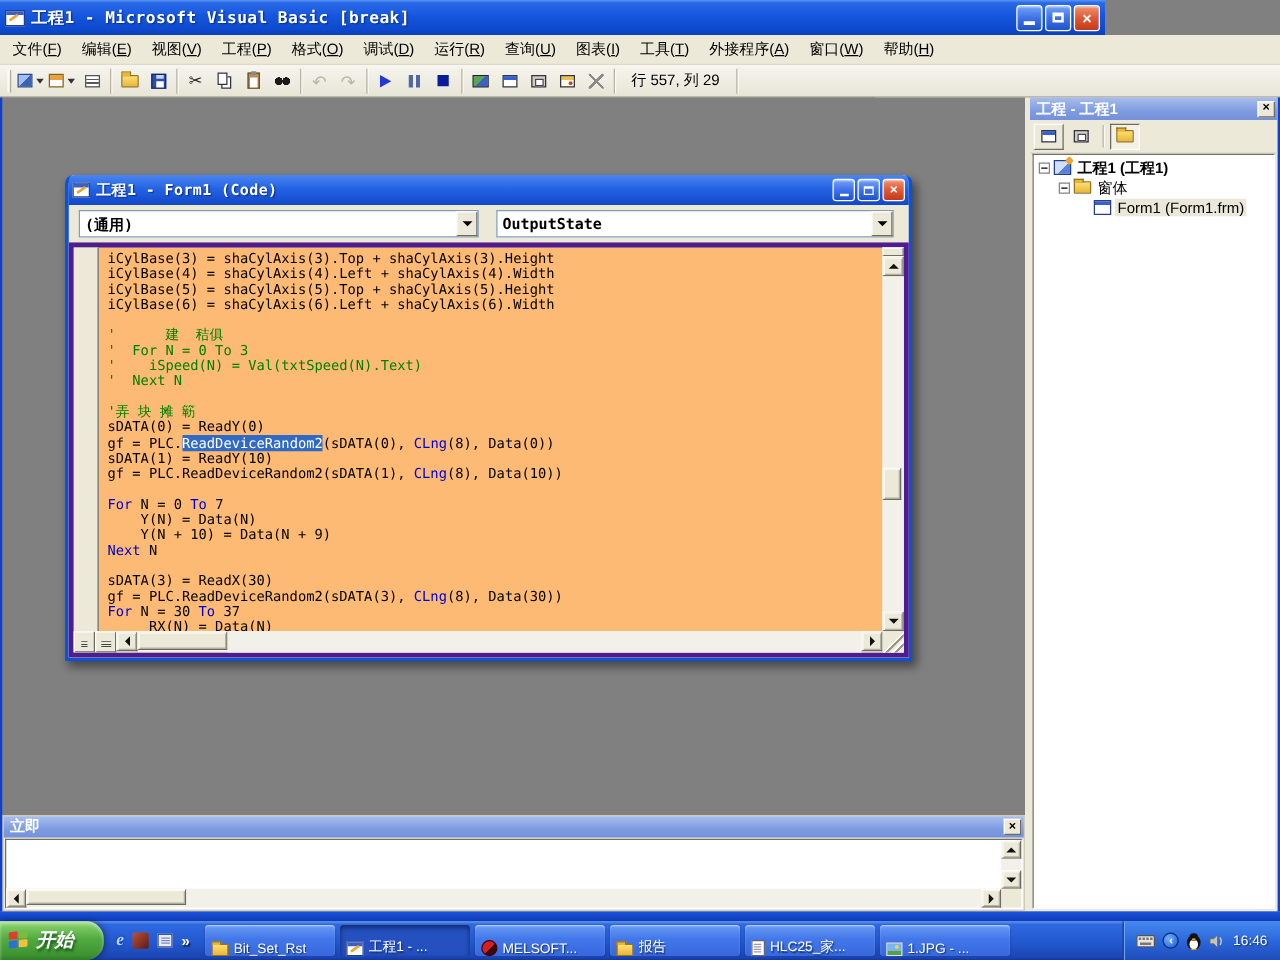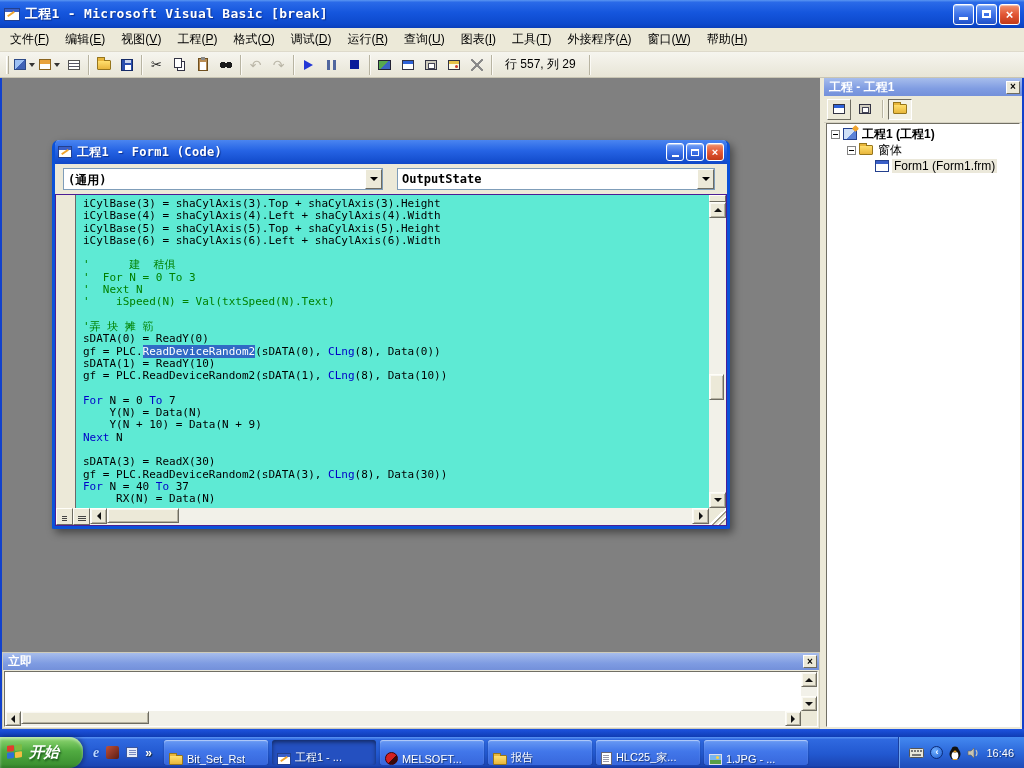--- a/index.html
+++ b/index.html
@@ -1,21 +1,21 @@
 <!DOCTYPE html>
 <html><head>
 <meta charset="utf-8">
 <style>
   html,body{margin:0;padding:0;background:#000;}
   *{box-sizing:border-box;}
   .screen{position:relative;width:1024px;height:768px;overflow:hidden;
     font-family:"Liberation Sans","DejaVu Sans",sans-serif;font-size:12px;background:#808080;}
 
   
-  .titlebar{position:absolute;left:0;top:0;width:1024px;height:28px;
+  .titlebar{position:absolute;left:0;top:0;width:884px;height:28px;
     background:linear-gradient(180deg,#5a96f2 0%,#2a6ae8 8%,#1556dd 45%,#0d49cd 85%,#0a3fbb 100%);
     display:flex;align-items:center;padding:0 4px;}
   .tb-title{color:#fff;font-weight:bold;font-size:13px;margin-left:5px;
     font-family:"DejaVu Sans Mono","Liberation Mono",monospace;text-shadow:1px 1px 1px #0a2f8e;letter-spacing:.3px;}
   .tb-btns{margin-left:auto;display:flex;gap:2px;}
   .wbtn{width:21px;height:21px;border-radius:3px;border:1px solid #fff;
     display:flex;align-items:center;justify-content:center;color:#fff;font-weight:bold;font-size:13px;
     background:linear-gradient(180deg,#74a1f6 0%,#3d72e8 50%,#2152c8 100%);box-shadow:inset 0 1px 1px rgba(255,255,255,.5);}
   .wbtn.close{background:linear-gradient(180deg,#f0926e 0%,#e25735 50%,#c23a18 100%);}
   .wbtn .minbar{width:9px;height:3px;background:#fff;margin-top:9px;}
@@ -83,21 +83,21 @@
   .cw-btns .wbtn{width:18px;height:18px;font-size:11px;}
   .cw-btns .wbtn .minbar{width:7px;height:2px;margin-top:8px;}
   .cw-btns .wbtn .maxbox{width:8px;height:7px;border-width:1px;border-top-width:2px;}
   .cw-combos{height:30px;display:flex;align-items:center;padding:0 8px;gap:14px;}
   .combo{height:22px;display:flex;background:#fff;border:1px solid #7f9db9;}
   .combo.left{width:320px;} .combo.right{width:318px;}
   .combo-text{flex:1;font-family:"DejaVu Sans Mono","Liberation Mono",monospace;font-weight:bold;font-size:12px;padding:3px 4px;white-space:nowrap;overflow:hidden;}
   .combo-btn{width:17px;background:#ece9d8;border:1px solid;border-color:#fff #6e6c61 #6e6c61 #fff;display:flex;align-items:center;justify-content:center;}
   .darr{width:0;height:0;border-left:4px solid transparent;border-right:4px solid transparent;border-top:4px solid #000;}
 
-  .cw-codearea{position:absolute;left:0;top:54px;right:0;bottom:0;background:#5eead4;border:1px solid #4c1d95;}
+  .cw-codearea{position:absolute;left:0;top:54px;right:0;bottom:0;background:#fdba74;border:4px solid #4c1d95;}
   .cw-margin{position:absolute;left:0;top:0;bottom:17px;width:20px;background:#ece9d8;border-right:1px solid #696969;}
   .cw-code{position:absolute;left:21px;top:0;right:17px;bottom:17px;overflow:hidden;padding:3px 0 0 6px;
     font-family:"DejaVu Sans Mono","Liberation Mono",monospace;font-size:11px;line-height:12.3px;}
   .code-line{white-space:pre;min-height:12.3px;}
   .c-n{color:#000;} .c-k{color:#0000c8;} .c-c{color:#008000;} .c-s{background:#316ac5;color:#fff;}
 
   
   .sb-btn{width:17px;height:16px;background:#ece9d8;border:1px solid;border-color:#fffef8 #6e6c61 #6e6c61 #fffef8;
     box-shadow:inset 1px 1px 0 #f8f7f2, inset -1px -1px 0 #b5b1a0;display:flex;align-items:center;justify-content:center;flex:none;}
   .arr{width:0;height:0;}
@@ -344,37 +344,37 @@
       <div class="cw-codearea">
         <div class="cw-margin"></div>
         <div class="cw-code" id="codelines">
             <div class="code-line"><span class="c-n">iCylBase(3) = shaCylAxis(3).Top + shaCylAxis(3).Height</span></div>
             <div class="code-line"><span class="c-n">iCylBase(4) = shaCylAxis(4).Left + shaCylAxis(4).Width</span></div>
             <div class="code-line"><span class="c-n">iCylBase(5) = shaCylAxis(5).Top + shaCylAxis(5).Height</span></div>
             <div class="code-line"><span class="c-n">iCylBase(6) = shaCylAxis(6).Left + shaCylAxis(6).Width</span></div>
             <div class="code-line">&nbsp;</div>
             <div class="code-line"><span class="c-c">'      建  秸俱</span></div>
             <div class="code-line"><span class="c-c">'  For N = 0 To 3</span></div>
+            <div class="code-line"><span class="c-c">'    iSpeed(N) = Val(txtSpeed(N).Text)</span></div>
             <div class="code-line"><span class="c-c">'  Next N</span></div>
-            <div class="code-line"><span class="c-c">'    iSpeed(N) = Val(txtSpeed(N).Text)</span></div>
             <div class="code-line">&nbsp;</div>
             <div class="code-line"><span class="c-c">'弄 块 摊 簕</span></div>
             <div class="code-line"><span class="c-n">sDATA(0) = ReadY(0)</span></div>
             <div class="code-line"><span class="c-n">gf = PLC.</span><span class="c-s">ReadDeviceRandom2</span><span class="c-n">(sDATA(0), </span><span class="c-k">CLng</span><span class="c-n">(8), Data(0))</span></div>
             <div class="code-line"><span class="c-n">sDATA(1) = ReadY(10)</span></div>
             <div class="code-line"><span class="c-n">gf = PLC.ReadDeviceRandom2(sDATA(1), </span><span class="c-k">CLng</span><span class="c-n">(8), Data(10))</span></div>
             <div class="code-line">&nbsp;</div>
             <div class="code-line"><span class="c-k">For</span><span class="c-n"> N = 0 </span><span class="c-k">To</span><span class="c-n"> 7</span></div>
             <div class="code-line"><span class="c-n">    Y(N) = Data(N)</span></div>
             <div class="code-line"><span class="c-n">    Y(N + 10) = Data(N + 9)</span></div>
             <div class="code-line"><span class="c-k">Next</span><span class="c-n"> N</span></div>
             <div class="code-line">&nbsp;</div>
             <div class="code-line"><span class="c-n">sDATA(3) = ReadX(30)</span></div>
             <div class="code-line"><span class="c-n">gf = PLC.ReadDeviceRandom2(sDATA(3), </span><span class="c-k">CLng</span><span class="c-n">(8), Data(30))</span></div>
-            <div class="code-line"><span class="c-k">For</span><span class="c-n"> N = 40 </span><span class="c-k">To</span><span class="c-n"> 37</span></div>
+            <div class="code-line"><span class="c-k">For</span><span class="c-n"> N = 30 </span><span class="c-k">To</span><span class="c-n"> 37</span></div>
             <div class="code-line"><span class="c-n">     RX(N) = Data(N)</span></div>
           </div>
         <div class="cw-vscroll">
           <span class="sb-split"></span>
           <span class="sb-btn">
               <span class="arr up"></span>
             </span>
           <span class="sb-track">
               <span class="sb-thumb cw-vthumb" style="position:absolute;"></span>
             </span>

